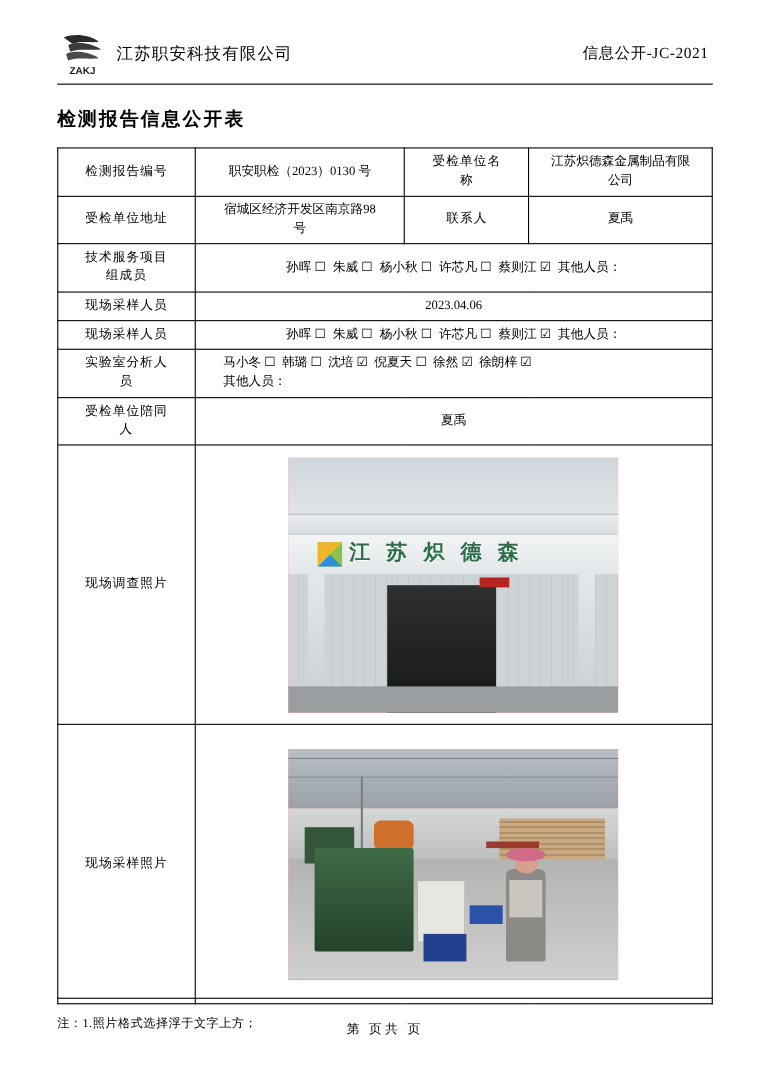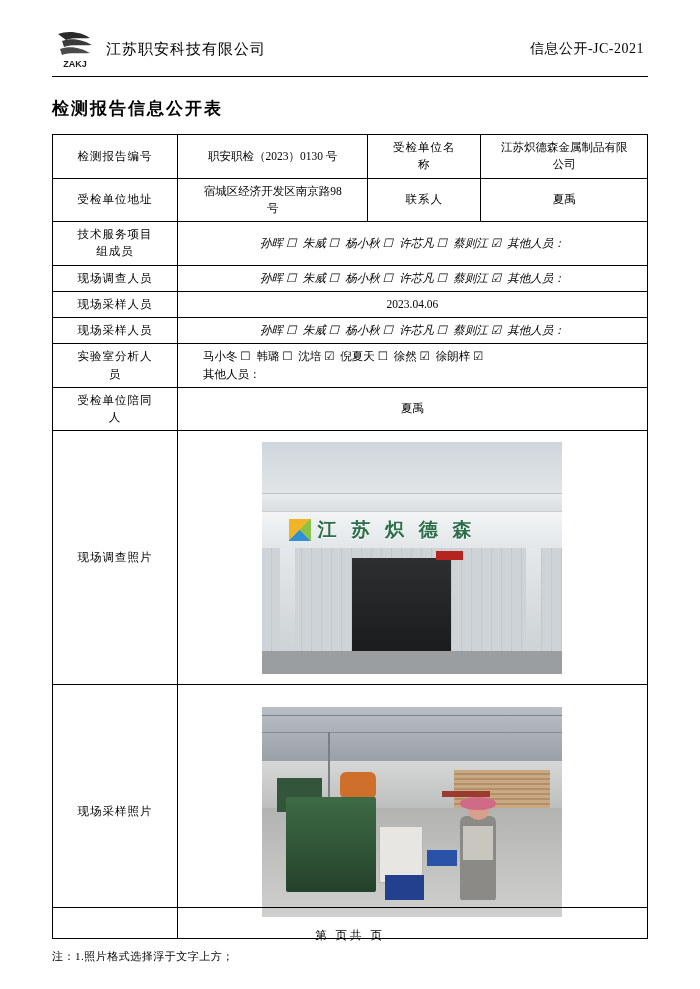--- a/index.html
+++ b/index.html
@@ -78,37 +78,36 @@
   td.label {
     letter-spacing: 1px;
   }
   .cb {
     font-size: 11.5px;
     letter-spacing: 0px;
   }
   .persons-center {
     text-align: center;
     letter-spacing: .3px;
-    font-style: italic;
   }
   .lab-row-inner {
     text-align: left;
     padding-left: 6px;
   }
   .photo-cell {
     height: 245px;
     padding: 6px 2px;
   }
   .photo-box {
     width: 300px;
     margin: 0 auto;
     height: 232px;
     position: relative;
     overflow: hidden;
-    background: #eab308;
+    background: #fca5a5;
     text-align: right;
   }
   .photo-box.second { height: 210px; }
   
   .ph1-sky {
     position: absolute; left:0; top:0; width:100%; height:30%;
     background: linear-gradient(#cfd6db, #e7eaec);
   }
   .ph1-roof {
     position:absolute; left:0; top:22%; width:100%; height:13%;
@@ -292,26 +291,20 @@
       <tr>
         <td class="label">受检单位地址</td>
         <td>宿城区经济开发区南京路98 号</td>
         <td class="label">联系人</td>
         <td>夏禹</td>
       </tr>
       <tr>
         <td class="label">技术服务项目组成员</td>
         <td colspan="3">
           <span class="persons-center" id="team-list"><span class="cb">孙晖 ☐</span>&nbsp;&nbsp;<span class="cb">朱威 ☐</span>&nbsp;&nbsp;<span class="cb">杨小秋 ☐</span>&nbsp;&nbsp;<span class="cb">许芯凡 ☐</span>&nbsp;&nbsp;<span class="cb">蔡则江 ☑</span>&nbsp;&nbsp;<span class="cb">其他人员：</span></span>
-        </td>
-      </tr>
-      <tr>
-        <td class="label">现场调查人员</td>
-        <td colspan="3">
-          <span class="persons-center" id="survey-list"><span class="cb">孙晖 ☐</span>&nbsp;&nbsp;<span class="cb">朱威 ☐</span>&nbsp;&nbsp;<span class="cb">杨小秋 ☐</span>&nbsp;&nbsp;<span class="cb">许芯凡 ☐</span>&nbsp;&nbsp;<span class="cb">蔡则江 ☑</span>&nbsp;&nbsp;<span class="cb">其他人员：</span></span>
         </td>
       </tr>
       <tr>
         <td class="label">现场采样人员</td>
         <td colspan="3">2023.04.06</td>
       </tr>
       <tr>
         <td class="label">现场采样人员</td>
         <td colspan="3">
           <span class="persons-center" id="sampling-list"><span class="cb">孙晖 ☐</span>&nbsp;&nbsp;<span class="cb">朱威 ☐</span>&nbsp;&nbsp;<span class="cb">杨小秋 ☐</span>&nbsp;&nbsp;<span class="cb">许芯凡 ☐</span>&nbsp;&nbsp;<span class="cb">蔡则江 ☑</span>&nbsp;&nbsp;<span class="cb">其他人员：</span></span>

